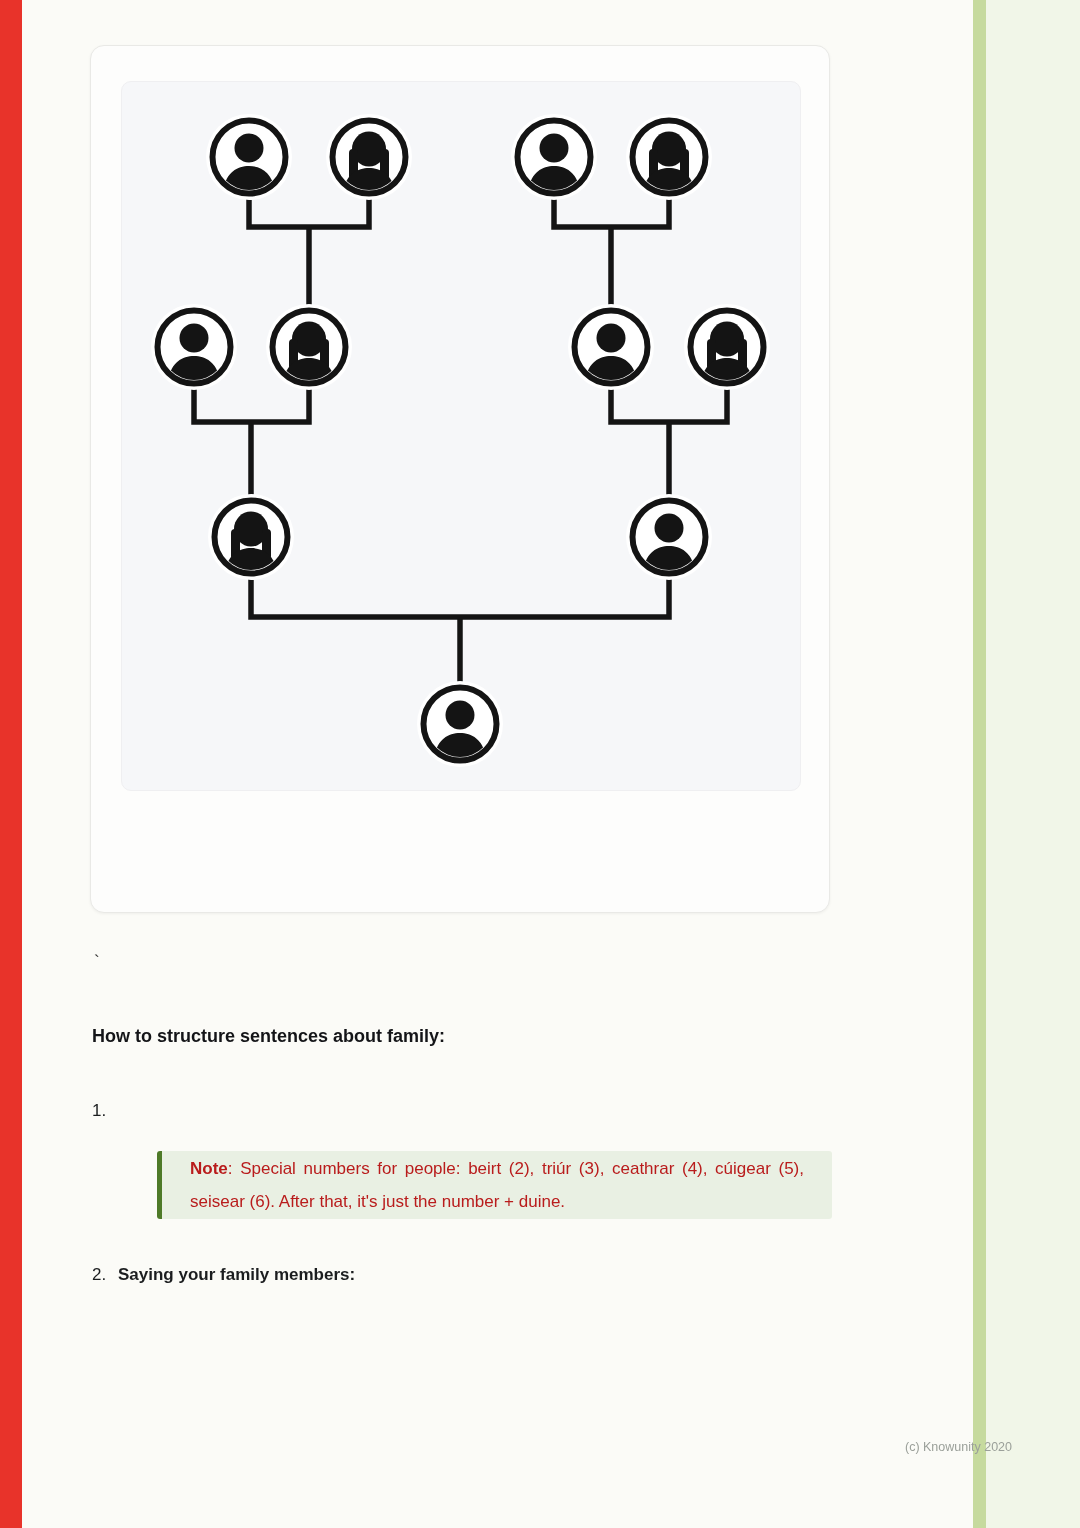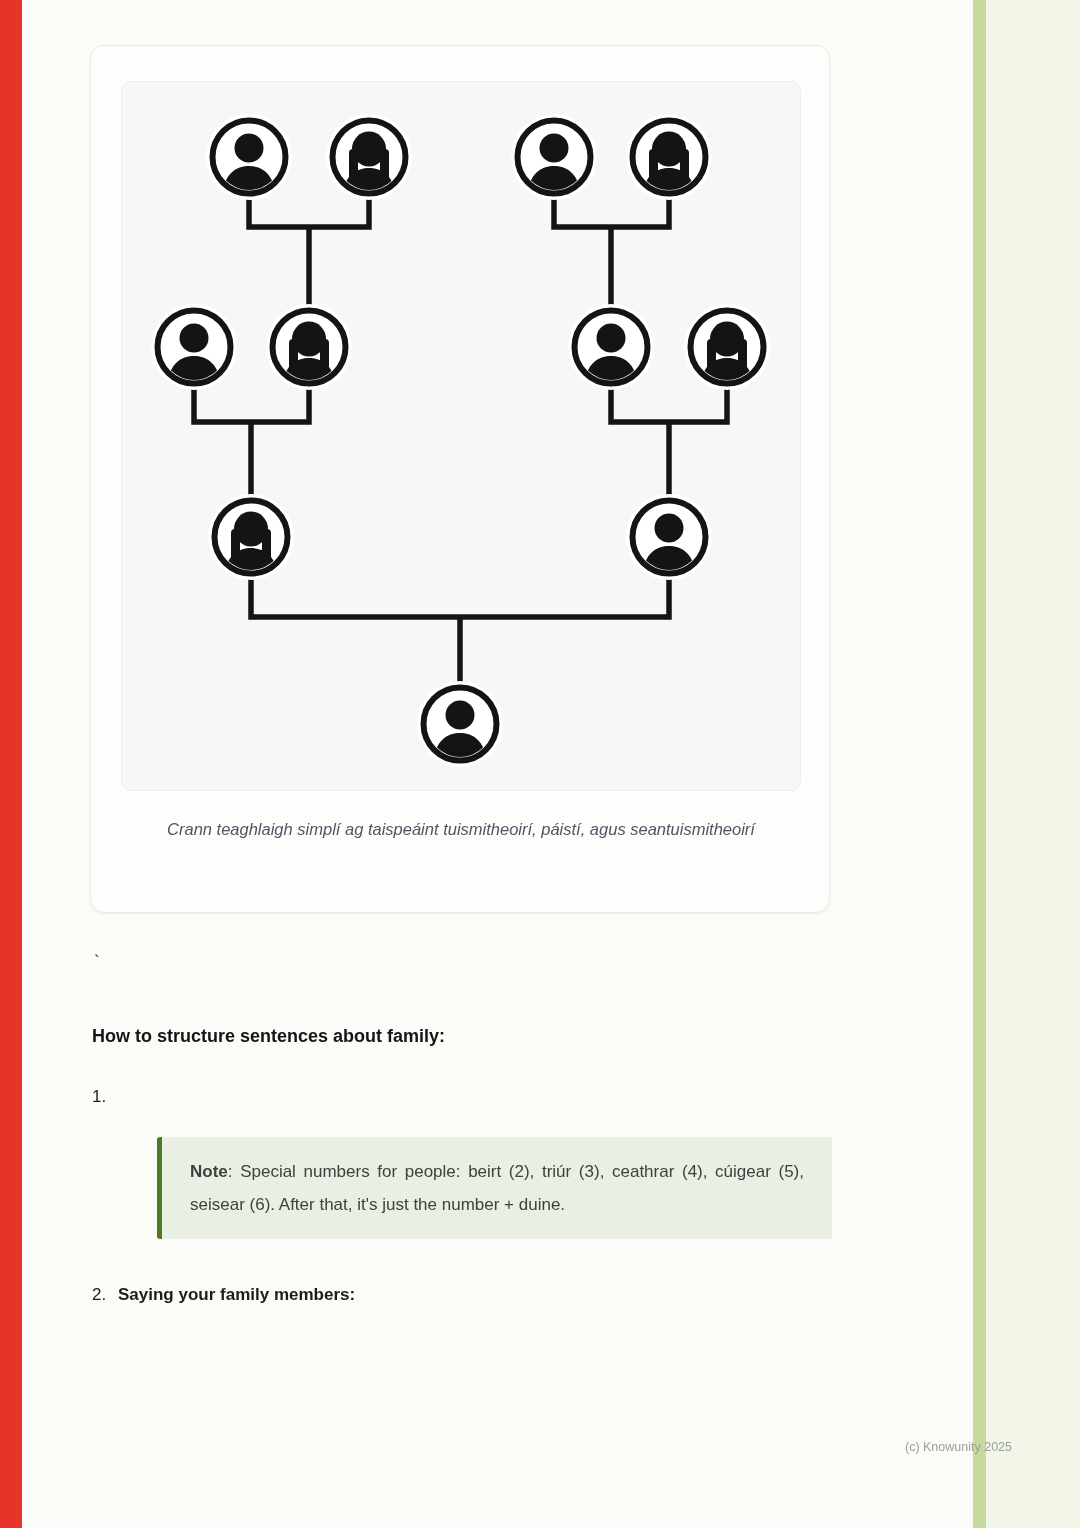--- a/index.html
+++ b/index.html
@@ -27,39 +27,39 @@
   .tree-panel svg { display:block; }
   .caption {
     position:absolute; left:70px; top:770px; width:600px;
     text-align:center; font-style:italic; color:#4f5560;
     font-size:16.5px; line-height:1.65;
   }
 
   .stray { position:absolute; left:94px; top:952px; font-size:17px; color:#333; }
 
   .main-text { position:absolute; left:92px; top:1026px; width:740px; font-size:17px; }
-  .heading { font-size:18px; font-weight:bold; margin-bottom:38px; color:#141518; }
+  .heading { font-size:18px; font-weight:bold; margin-bottom:52px; color:#141518; }
 
   .num-item { display:flex; line-height:24px; }
   .num { width:26px; flex:0 0 26px; }
   .item-title { font-weight:bold; }
 
   .bullets { margin-top:28px; padding-left:45px; padding-right:28px; }
   .bullet { position:relative; line-height:32px; margin-bottom:12px; }
   .bullet::before {
     content:"\2022";
     position:absolute; left:-22px; top:0;
     font-size:18px; line-height:32px; color:#141518;
   }
 
   .note-box {
     margin-left:65px; margin-top:24px; width:675px;
     background:#e9f0e3; border-left:5px solid #4e7a28; border-radius:3px;
-    padding:18px 28px; font-size:17px; line-height:33px;
-    text-align:justify; color:#404040;
+    padding:1px 28px; font-size:17px; line-height:33px;
+    text-align:justify; color:#b91c1c;
   }
 
   .item-2 { margin-top:44px; }
 
   .copyright {
     position:absolute; right:68px; top:1440px;
     font-size:12.5px; color:#9ba09a; z-index:5;
   }
 </style>
 </head>
@@ -117,21 +117,20 @@
           <use href="#male" x="72" y="265"></use>
           <use href="#female" x="187" y="265"></use>
           <use href="#male" x="489" y="265"></use>
           <use href="#female" x="605" y="265"></use>
           <use href="#female" x="129" y="455"></use>
           <use href="#male" x="547" y="455"></use>
           <use href="#male" x="338" y="642"></use>
         </g>
     </svg>
   </div>
-  <div class="caption">Crann teaghlaigh simplí ag taispeáint tuismitheoirí, páistí, agus seantuismitheoirí</div>
 </div>
 
 <div class="stray">`</div>
 
 <div class="main-text">
   <div class="heading">How to structure sentences about family:</div>
 
   <div class="num-item">
     <span class="num">1.</span>
   </div>
@@ -142,13 +141,13 @@
   <div class="note-box">
     <strong>Note</strong><span>: Special numbers for people: beirt (2), triúr (3), ceathrar (4), cúigear (5), seisear (6). After that, it's just the number + duine.</span>
   </div>
 
   <div class="num-item item-2">
     <span class="num">2.</span>
     <span class="item-title">Saying your family members:</span>
   </div>
 </div>
 
-<div class="copyright">(c) Knowunity 2025</div>
+<div class="copyright">(c) Knowunity 2020</div>
 
 </body></html>

